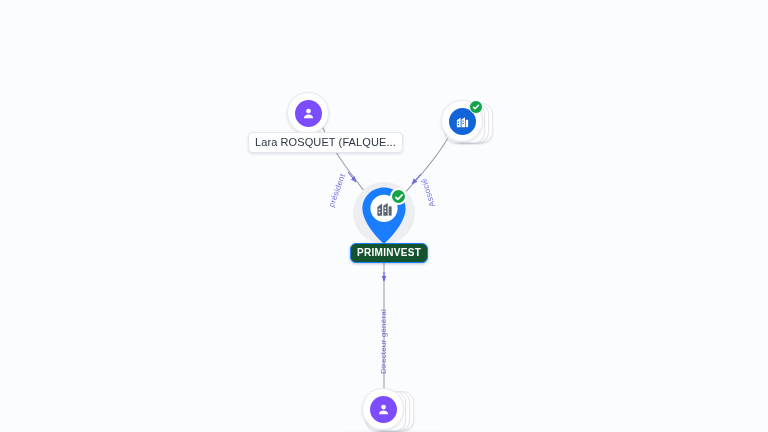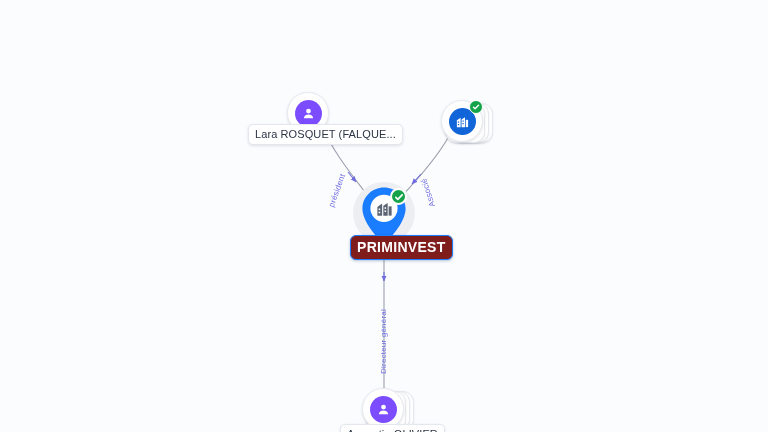--- a/index.html
+++ b/index.html
@@ -57,24 +57,25 @@
   .node-label{
     position:absolute;white-space:nowrap;
     background:#ffffff;
     border:1px solid #e4e7ee;
     border-radius:5px;
     box-shadow:0 1px 3px rgba(20,30,60,.13);
     color:#2c3545;
     font-size:11px;
     padding:3px 6px 4px 6px;
     letter-spacing:.1px;
+    margin-top:8px;
   }
   .node-label.primary{
-    background:#7f1d1d;border:1px solid #1a7cff;color:#ffffff;
-    font-weight:bold;border-radius:6px;font-size:14px;
+    background:#14532d;border:1px solid #1a7cff;color:#ffffff;
+    font-weight:bold;border-radius:6px;font-size:10px;
     box-shadow:0 1px 3px rgba(20,60,130,.30);
     letter-spacing:.3px;
   }
 
   
   .pin-halo{
     position:absolute;width:62px;height:62px;border-radius:50%;
     background:#eceef2;
   }
   .pin{position:absolute;width:48px;height:58px;}

